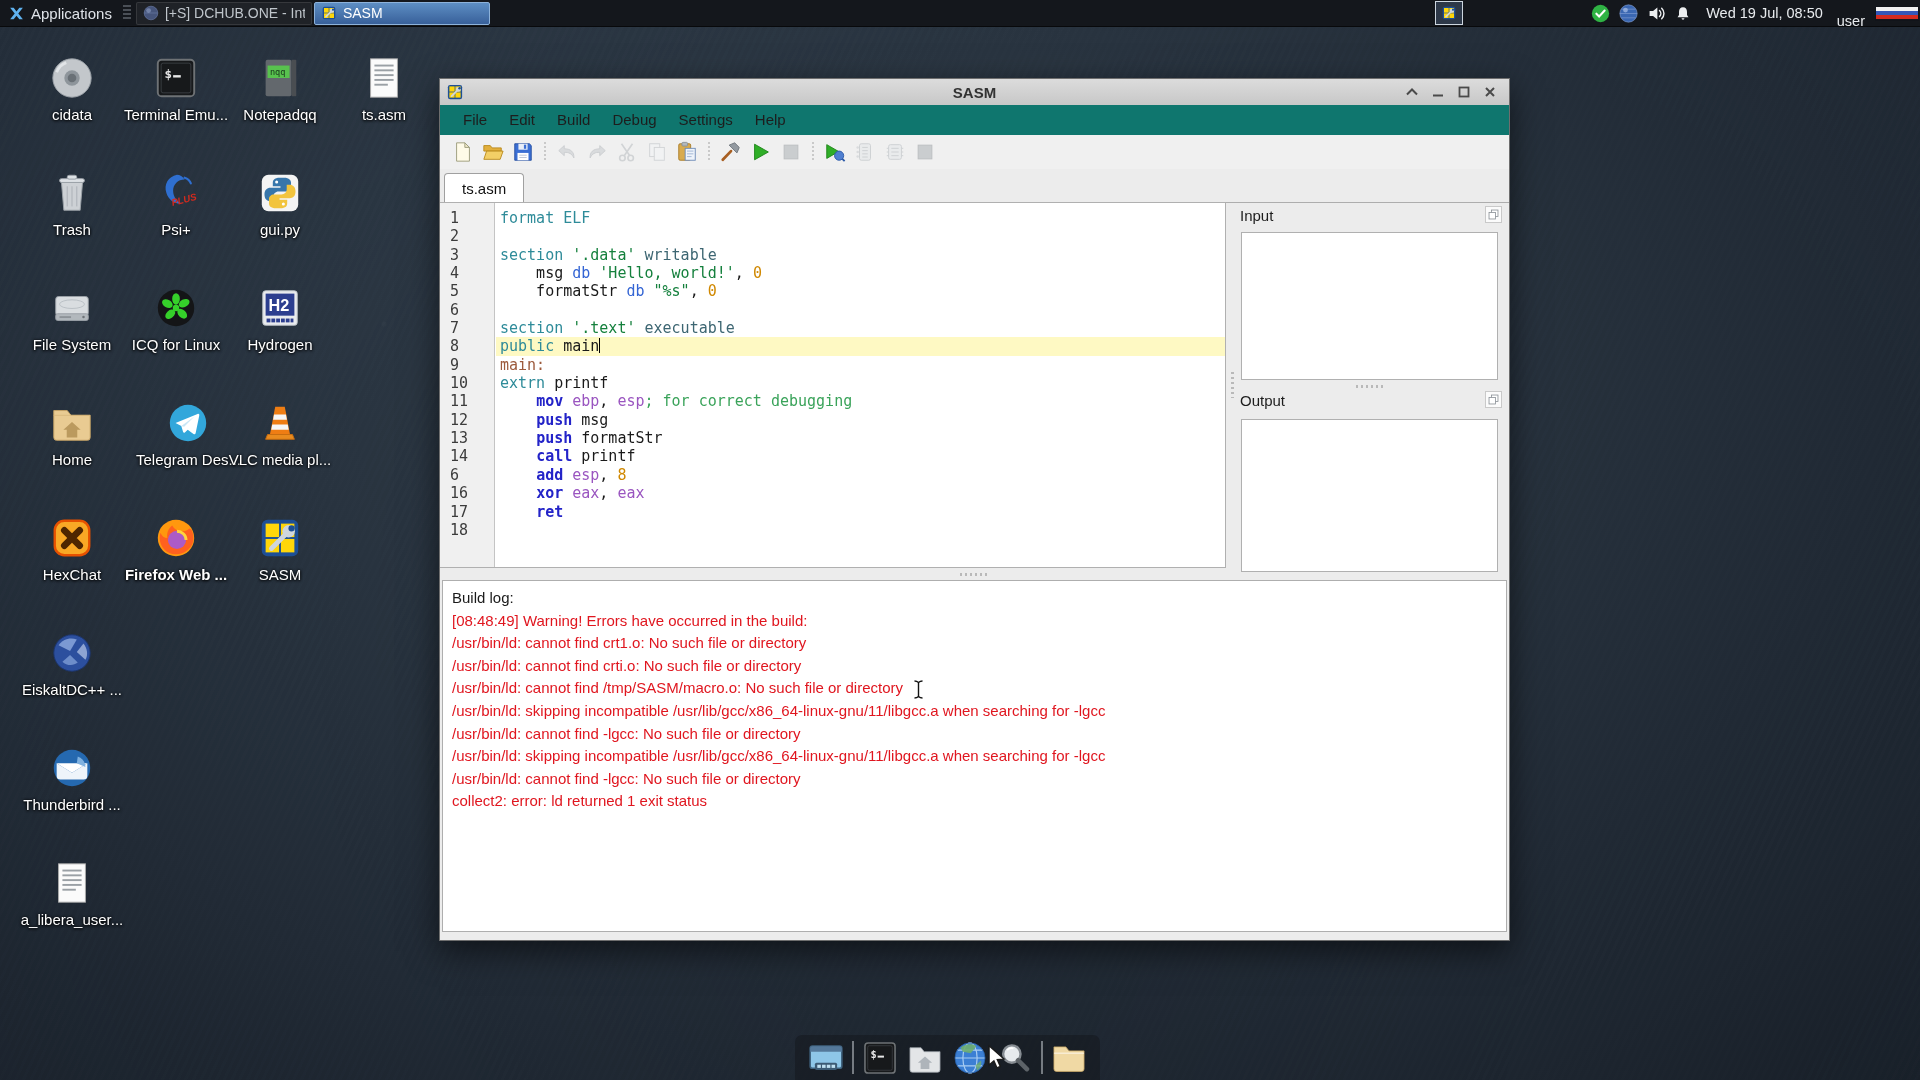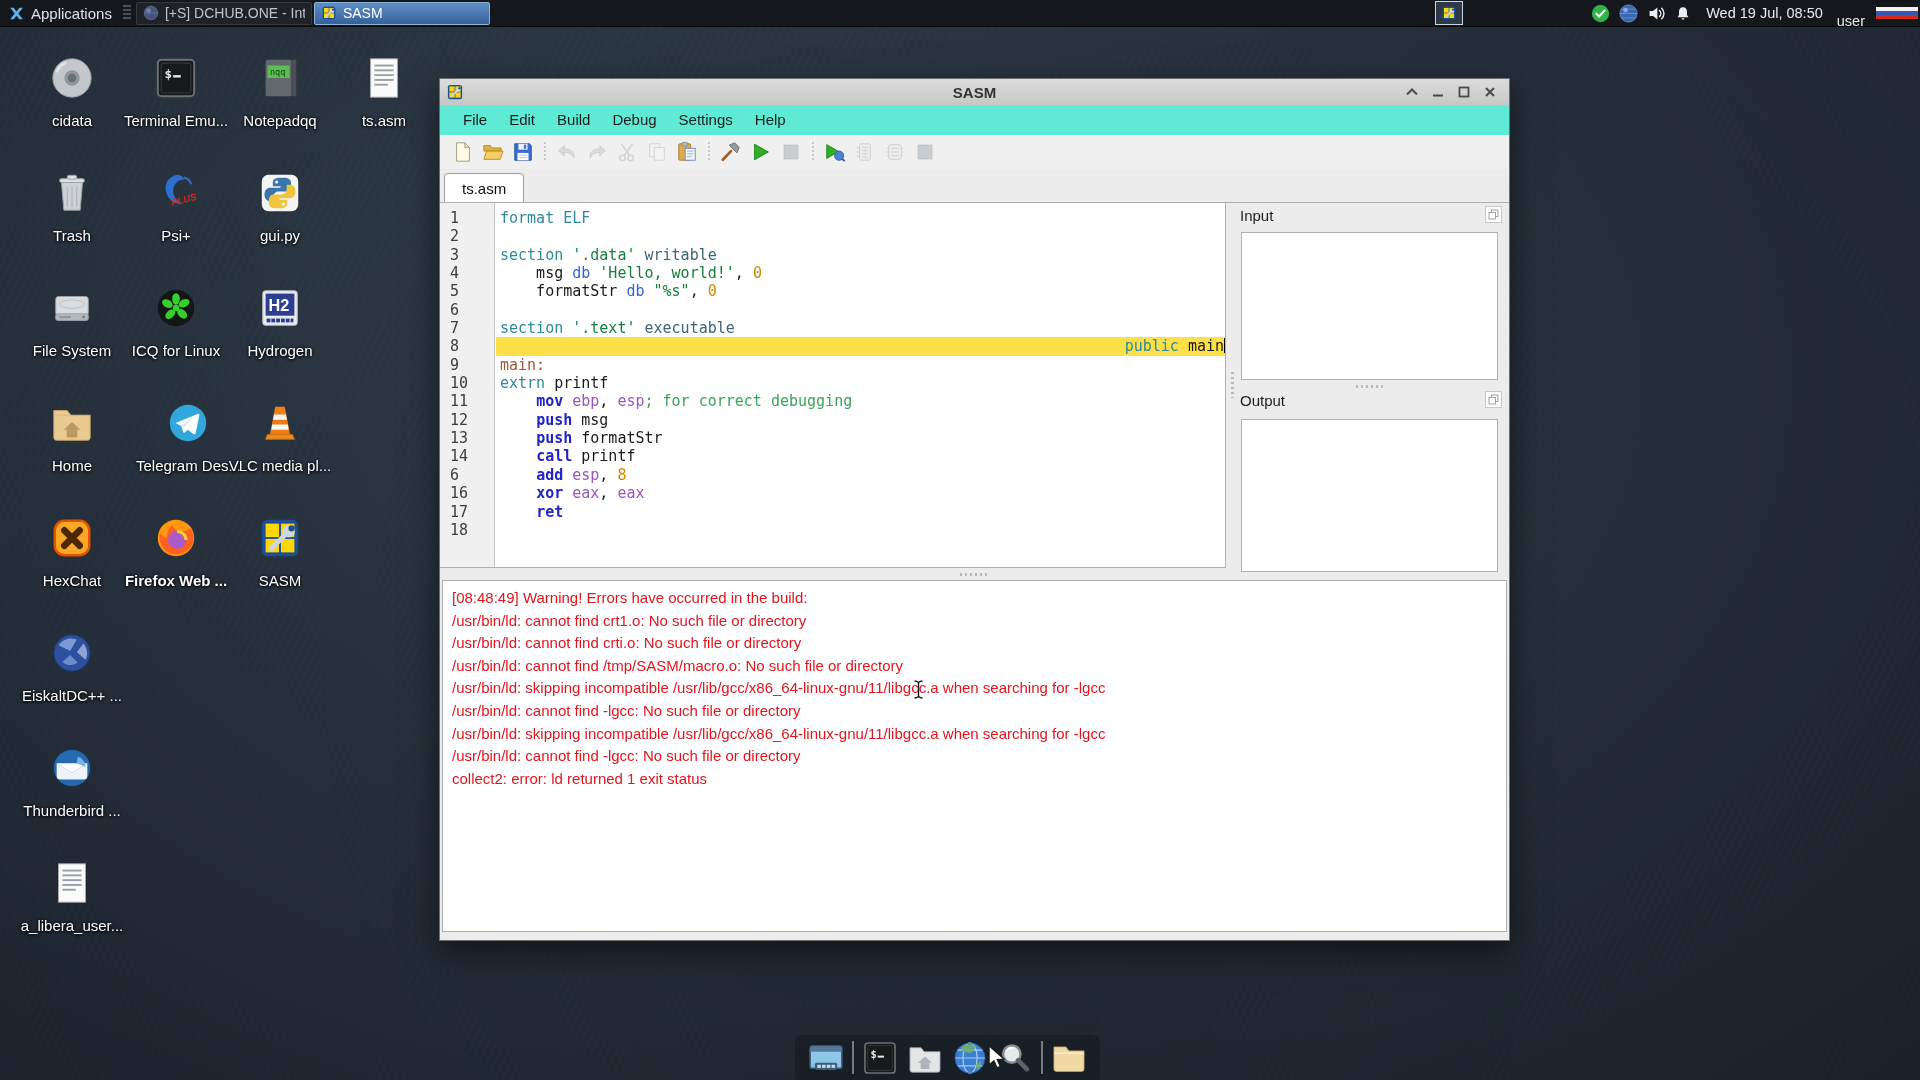--- a/index.html
+++ b/index.html
@@ -35,34 +35,34 @@
   .tray-ic{width:19px;height:19px;margin-right:9px;}
   #clock{margin:0 8px 0 6px;font-size:14.5px;color:#e8ebee;white-space:nowrap;}
   #user-label{margin:16px 10px 0 6px;font-size:14.5px;color:#e8ebee;}
   #flag{width:44px;height:15px;margin-right:1px;border:1px solid #11141a;box-sizing:border-box;}
   #flag div{height:33.33%;}
   .flag-w{background:#f2f2f2;} .flag-b{background:#3557b7;} .flag-r{background:#d52b1e;}
 
   
   .dicon{position:absolute;width:104px;text-align:center;cursor:default;}
   .dicon .ibox{width:46px;height:46px;margin:0 auto;}
-  .dicon .dlabel{margin-top:11px;font-size:15px;color:#fff;white-space:nowrap;
+  .dicon .dlabel{margin-top:5px;font-size:15px;color:#fff;white-space:nowrap;
                  text-shadow:0 1px 3px #000,0 0 3px rgba(0,0,0,.9);}
 
   
   #win{position:absolute;left:439px;top:78px;width:1069px;height:861px;background:#ececec;
        border:1px solid #6e6e6e;box-shadow:0 10px 30px rgba(0,0,0,.55);z-index:20;}
   #titlebar{position:absolute;top:0;left:0;right:0;height:26px;
             background:linear-gradient(#dcdcdc,#c7c7c7);display:flex;align-items:center;
             border-bottom:1px solid #a8a8a8;}
   #title-icon{width:18px;height:18px;margin-left:6px;}
   #win-title{position:absolute;left:0;right:0;text-align:center;font-size:15px;font-weight:bold;color:#333;}
   #tb-buttons{margin-left:auto;display:flex;gap:8px;padding-right:10px;z-index:2;}
   .tbb{width:18px;height:16px;}
-  #menubar{position:absolute;top:26px;left:0;right:0;height:30px;background:#5eead4;
+  #menubar{position:absolute;top:26px;left:0;right:0;height:30px;background:#0f766e;
            display:flex;padding-left:12px;border-bottom:1px solid #e0e0e0;}
   .menu-item{padding:0 11px;line-height:30px;font-size:15px;color:#1d1d1d;}
   #toolbar{position:absolute;top:56px;left:0;right:0;height:34px;background:#f0f0f0;
            border-bottom:1px solid #d8d8d8;display:flex;align-items:center;padding-left:8px;}
   .tbtn{width:30px;height:28px;display:flex;align-items:center;justify-content:center;}
   .tbtn .ic{width:22px;height:22px;}
   .tbtn.disabled{opacity:.5;}
   .tsep{width:6px;height:20px;margin:0 4px;
         background:repeating-linear-gradient(to bottom,#c9c9c9 0 2px,transparent 2px 4px);
         background-size:2px 100%;background-repeat:no-repeat;background-position:2px 0;}
@@ -73,21 +73,21 @@
        position:relative;top:1px;}
 
   #editor{position:absolute;left:0;top:123px;width:786px;height:366px;background:#fff;
           border:1px solid #b0b0b0;border-left:none;box-sizing:border-box;overflow:hidden;}
   #gutter{position:absolute;left:0;top:0;bottom:0;width:55px;background:#f0f0f0;
           border-right:1px solid #c4c4c4;padding-top:6px;box-sizing:border-box;}
   .ln{height:18.35px;padding-left:10px;font:15px "DejaVu Sans Mono",monospace;color:#3c3c3c;}
   #code-lines{position:absolute;left:56px;top:6px;right:0;}
   .cline{height:18.35px;white-space:pre;font:15px "DejaVu Sans Mono",monospace;color:#1a1a1a;
          padding-left:4px;position:relative;}
-  .cline.current{background:#fde047;text-align:right;}
+  .cline.current{background:#fef9c3;}
   .tk-kw{color:#2e8b99;} .tk-kw2{color:#3d6672;} .tk-str{color:#15803d;}
   .tk-dt{color:#3465d4;} .tk-ins{color:#2323c8;font-weight:bold;} .tk-reg{color:#9a55c0;}
   .tk-num{color:#d08800;} .tk-com{color:#3aa35a;} .tk-label{color:#9c5a3c;} .tk-plain{color:#1a1a1a;}
   .caret{display:inline-block;width:1px;height:15px;background:#000;vertical-align:-2px;}
 
   #vsplit{position:absolute;left:787px;top:123px;width:10px;height:366px;
           display:flex;align-items:center;justify-content:center;}
   .vdots{width:3px;height:26px;
          background:repeating-linear-gradient(to bottom,#b9b9b9 0 2px,transparent 2px 5px);}
   #side{position:absolute;left:797px;top:123px;width:268px;height:366px;}
@@ -694,20 +694,21 @@
         </svg>
       </div>
     <textarea class="iobox" style="top: 217px; height: 147px; resize: none; outline: none; font: 14px &quot;Liberation Sans&quot;, sans-serif;" value=""></textarea>
   </div>
 
   <div id="hsplit">
       <div class="hdots"></div>
     </div>
 
   <div id="logpane">
+      <div class="logline">Build log:</div>
       <div class="logline error">[08:48:49] Warning! Errors have occurred in the build:</div>
       <div class="logline error">/usr/bin/ld: cannot find crt1.o: No such file or directory</div>
       <div class="logline error">/usr/bin/ld: cannot find crti.o: No such file or directory</div>
       <div class="logline error">/usr/bin/ld: cannot find /tmp/SASM/macro.o: No such file or directory</div>
       <div class="logline error">/usr/bin/ld: skipping incompatible /usr/lib/gcc/x86_64-linux-gnu/11/libgcc.a when searching for -lgcc</div>
       <div class="logline error">/usr/bin/ld: cannot find -lgcc: No such file or directory</div>
       <div class="logline error">/usr/bin/ld: skipping incompatible /usr/lib/gcc/x86_64-linux-gnu/11/libgcc.a when searching for -lgcc</div>
       <div class="logline error">/usr/bin/ld: cannot find -lgcc: No such file or directory</div>
       <div class="logline error">collect2: error: ld returned 1 exit status</div>
     </div>

